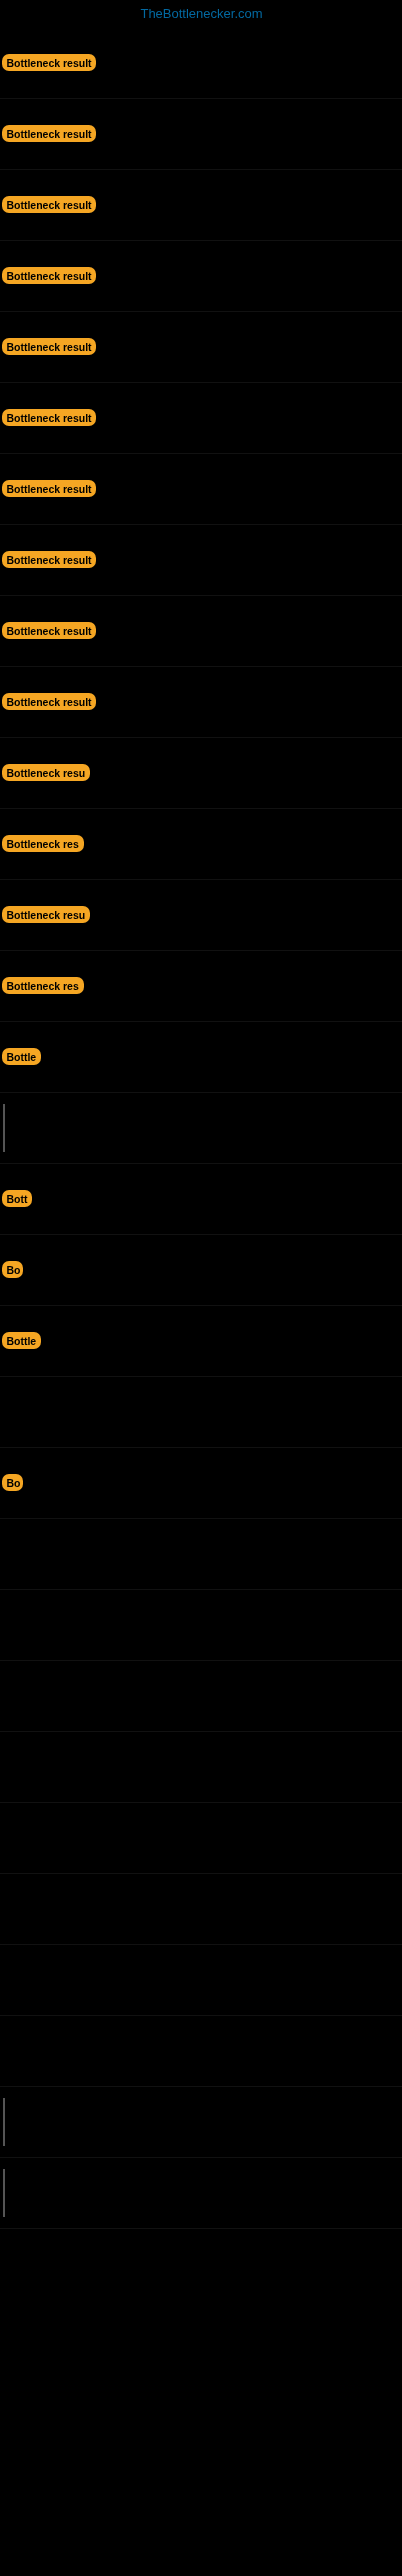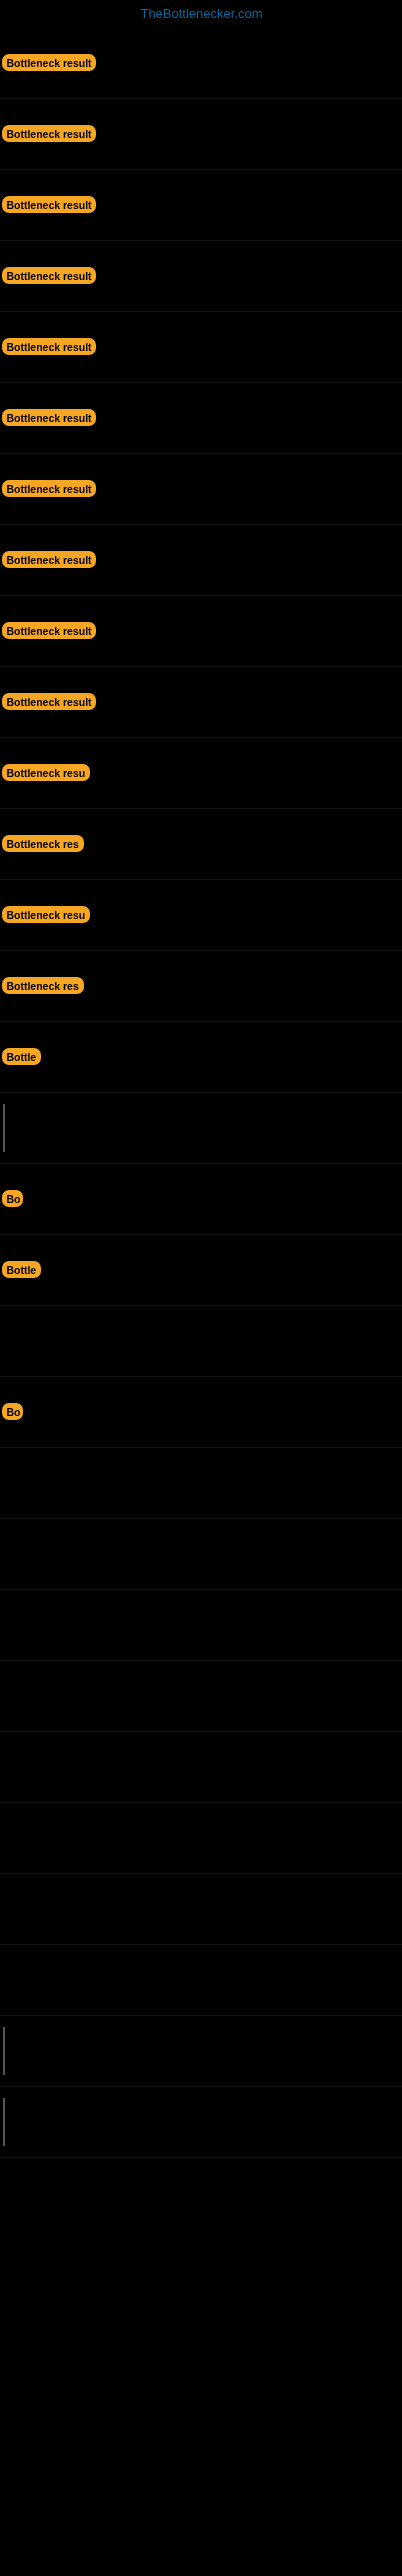--- a/index.html
+++ b/index.html
@@ -93,20 +93,23 @@
     <div class="row">
       <div class="bottleneck-badge" style="max-width: 90px;">Bottleneck res</div>
     </div>
     <div class="row">
       <div class="bottleneck-badge" style="max-width: 42px;">Bottle</div>
     </div>
     <div class="row">
       <div class="vertical-line"></div>
     </div>
     <div class="row">
+      <div class="bottleneck-badge" style="max-width: 32px;">Bott</div>
+    </div>
+    <div class="row">
       <div class="bottleneck-badge" style="max-width: 21px;">Bo</div>
     </div>
     <div class="row">
       <div class="bottleneck-badge" style="max-width: 42px;">Bottle</div>
     </div>
     <div class="row"></div>
     <div class="row">
       <div class="bottleneck-badge" style="max-width: 21px;">Bo</div>
     </div>
     <div class="row"></div>

